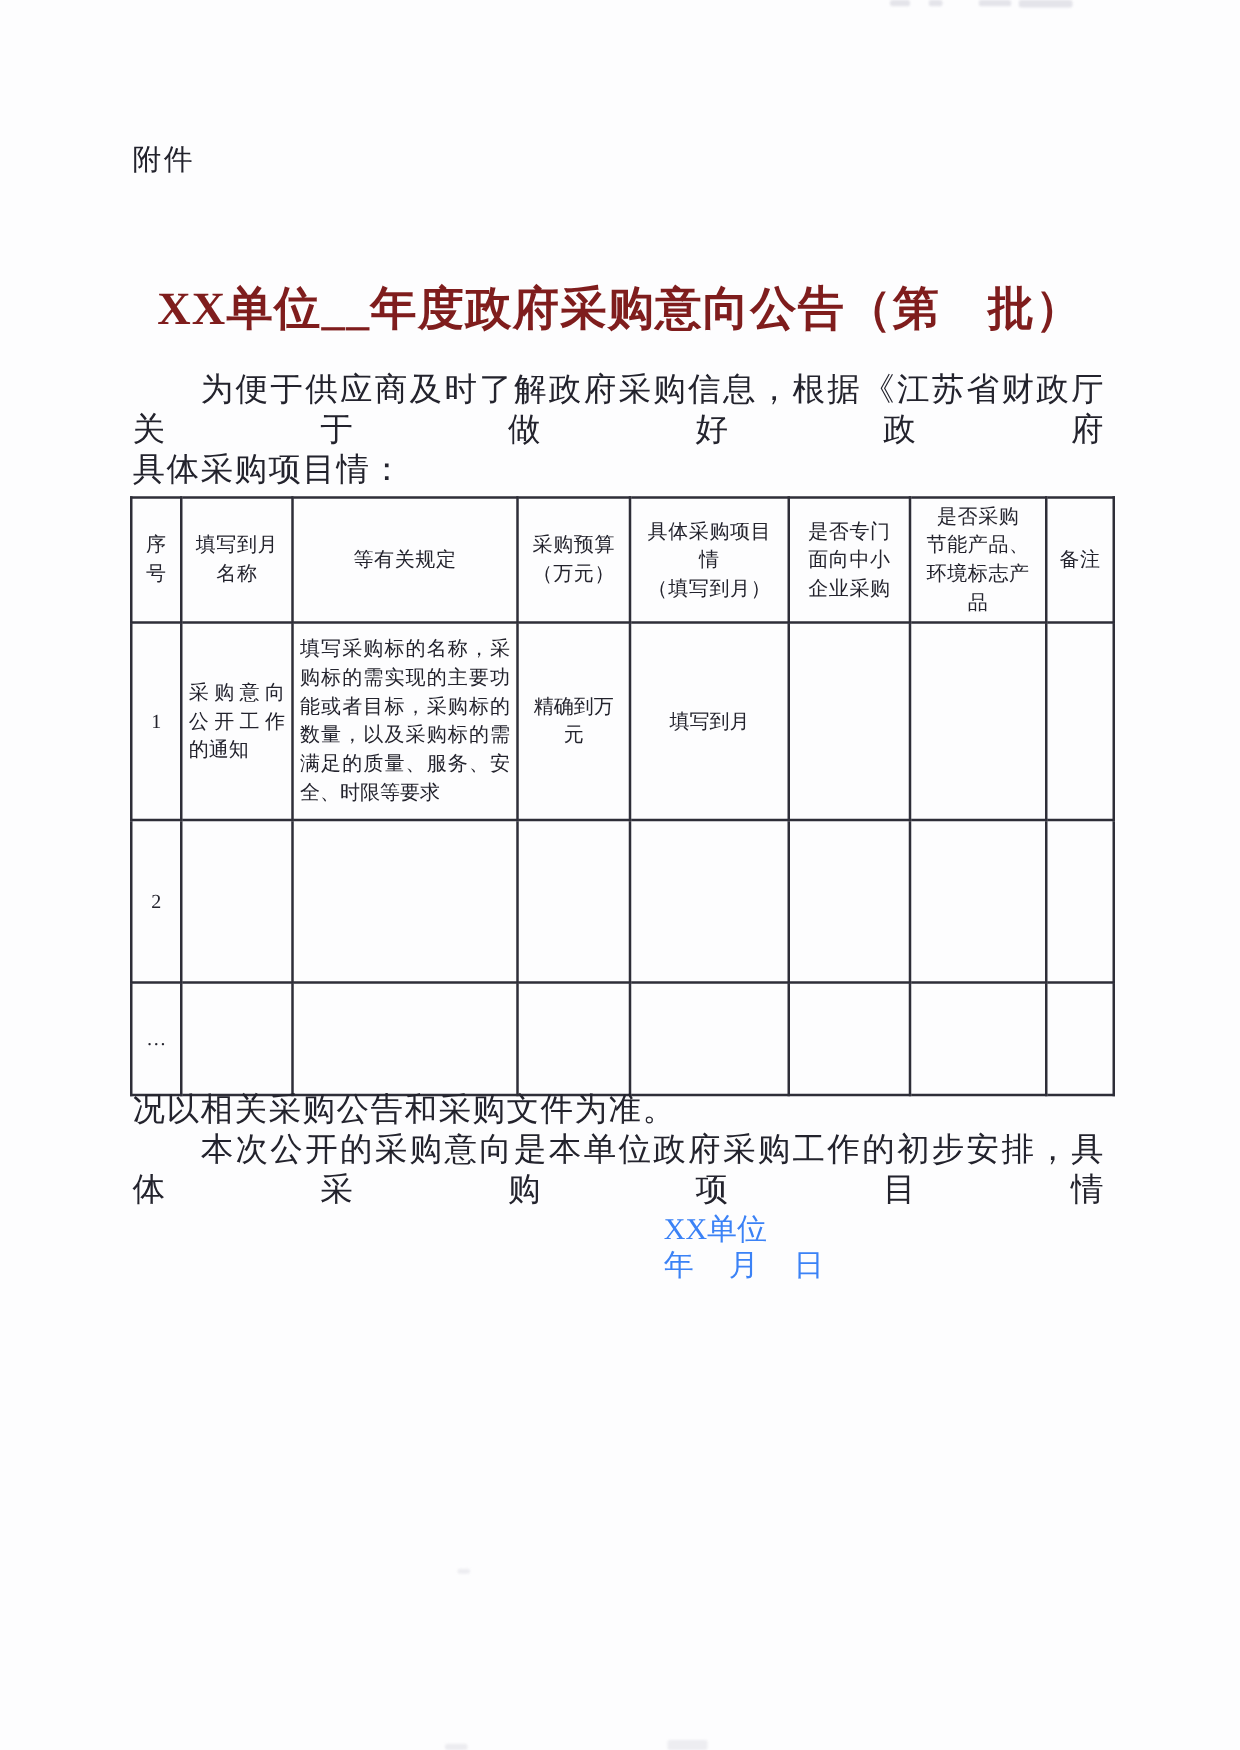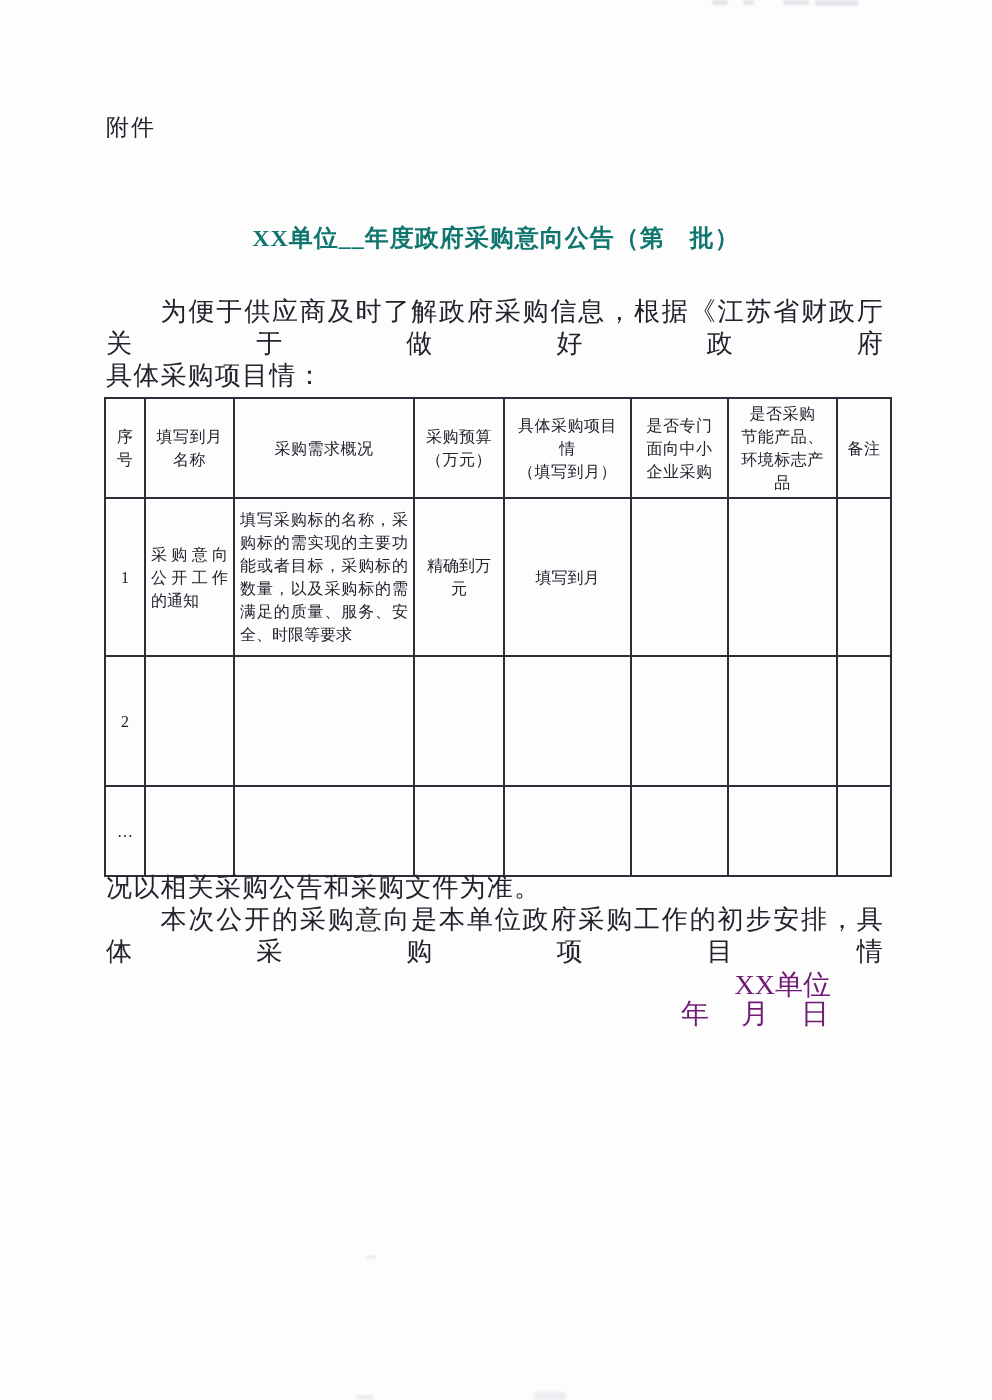--- a/index.html
+++ b/index.html
@@ -12,21 +12,21 @@
   .a2{left:743px;top:0;width:11px;height:5px;}
   .a3{left:783px;top:0;width:26px;height:5px;}
   .a4{left:815px;top:0;width:43px;height:6px;}
   .a5{left:366px;top:1255px;width:10px;height:4px;background:#ededf1;}
   .a6{left:356px;top:1395px;width:18px;height:5px;background:#ececf0;}
   .a7{left:534px;top:1392px;width:32px;height:8px;background:#ededf1;}
 
   
   .attachment{position:absolute;left:106px;top:112px;font-size:23px;letter-spacing:2px;}
   .doc-title{position:absolute;left:0;top:222px;width:992px;text-align:center;
-             font-size:24px;font-weight:700;letter-spacing:1px;color:#0f766e;}
+             font-size:37px;font-weight:700;letter-spacing:1px;color:#7f1d1d;}
   .para{position:absolute;left:106px;width:778px;font-size:26px;line-height:32px;
         letter-spacing:1.2px;color:#23232d;}
   .intro{top:296px;}
   .closing{top:872px;}
   .line{white-space:nowrap;}
   .just{white-space:normal;text-align:justify;text-align-last:justify;}
   .indent{text-indent:2.1em;}
 
   
   .tbl-wrap{position:absolute;left:104px;top:397px;}
@@ -36,22 +36,22 @@
   th{text-align:center;vertical-align:middle;white-space:pre-line;letter-spacing:0.5px;}
   td{vertical-align:middle;}
   tr.hdr{height:83px;}
   tr.r1{height:158px;}
   tr.r2{height:130px;}
   tr.r3{height:90px;}
   td.c-center{text-align:center;}
   td.c-left{text-align:left;text-align:justify;}
 
   
-  .signature{position:absolute;left:531px;top:970px;width:300px;text-align:right;
-             font-size:28px;line-height:29px;color:#701a75;}
+  .signature{position:absolute;left:531px;top:970px;width:300px;text-align:left;
+             font-size:24px;line-height:29px;color:#3b82f6;}
   .sig-date{letter-spacing:2px;}
 </style>
 </head>
 <body>
 
 <div class="page">
 
   <div class="artifact a1"></div>
   <div class="artifact a2"></div>
   <div class="artifact a3"></div>
@@ -79,21 +79,21 @@
           <col style="width:127px">
           <col style="width:97px">
         <col style="width:109px">
           <col style="width:54px">
       </colgroup>
       <tbody>
         <tr class="hdr">
           <th>序号</th>
           <th>填写到月
 名称</th>
-          <th>采购需求概况</th>
+          <th>等有关规定</th>
           <th>采购预算
 （万元）</th>
           <th>具体采购项目情
 （填写到月）</th>
           <th>是否专门
 面向中小
 企业采购</th>
           <th>是否采购
 节能产品、
 环境标志产品</th>

